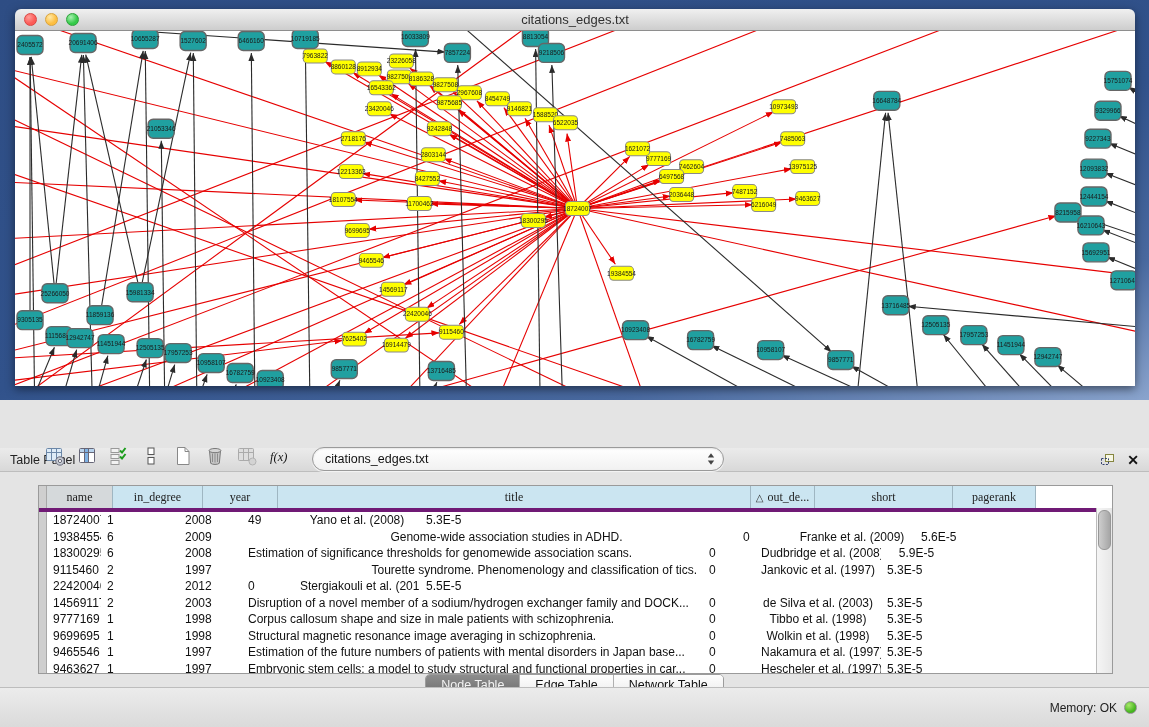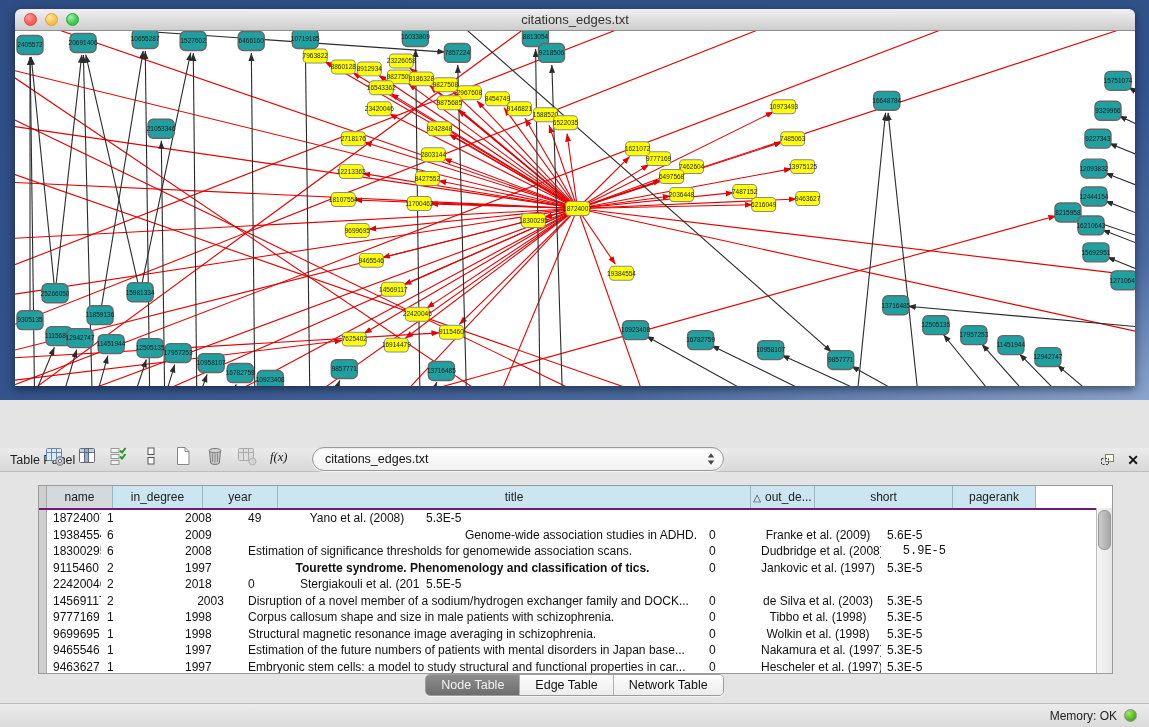--- a/index.html
+++ b/index.html
@@ -29,41 +29,41 @@
   .close-x{font-size:14px;font-weight:bold;color:#111;line-height:1;}
   .toolbar{position:absolute;left:42px;top:42px;height:34px;display:flex;align-items:center;gap:6px;}
   .tbtn{width:26px;height:28px;display:flex;align-items:flex-start;justify-content:center;border-radius:4px;}
   .combo{margin-left:14px;width:390px;height:22px;border:1px solid #9a9a9a;border-radius:12px;
       background:linear-gradient(#ffffff,#f1f1f1);display:flex;align-items:center;padding:0 8px 0 12px;
       font-size:12.5px;color:#111;box-shadow:0 1px 1px rgba(255,255,255,.9), inset 0 1px 2px rgba(0,0,0,.10);}
   .combo .cv{flex:1;}
   
   .tablewrap{position:absolute;left:38px;top:85px;width:1075px;height:189px;background:#fff;
       border:1px solid #9a9a9a;box-sizing:border-box;overflow:hidden;}
-  .thead{display:flex;height:22px;font-size:12px;color:#222;border-bottom:2px solid #701a75;}
+  .thead{display:flex;height:22px;font-size:12px;color:#222;border-bottom:4px solid #701a75;font-family:Liberation Serif, serif;}
   .hcell{box-sizing:border-box;border-right:1px solid #9fb6c2;background:#cbe5f1;
       display:flex;align-items:center;justify-content:center;overflow:hidden;white-space:nowrap;}
   .hcell.gray{background:#d5d9db;}
   .hcell .sort{margin-right:4px;font-size:10px;color:#333;}
   .rowhead{width:8px;background:#cfcfcf;border-right:1px solid #a8a8a8;box-sizing:border-box;flex:none;}
   .hfill{flex:1;background:#fff;}
   .trow{display:flex;height:16.5px;line-height:16.5px;font-size:12px;color:#101010;}
   .tcell{box-sizing:border-box;padding:0 6px;white-space:nowrap;overflow:hidden;}
   .vscroll{position:absolute;right:0;top:22px;bottom:0;width:15px;
       background:linear-gradient(90deg,#f5f5f5,#e7e7e7);border-left:1px solid #bbb;}
   .vthumb{position:absolute;top:2px;left:1px;width:11px;height:38px;border-radius:6px;
       background:linear-gradient(90deg,#cdcdcd,#a6a6a6);border:1px solid #979797;}
   
   .tabsrow{position:absolute;top:274px;left:0;width:100%;display:flex;justify-content:center;}
   .seg{display:flex;border:1px solid #9c9c9c;border-radius:5px;overflow:hidden;height:20px;line-height:20px;
       font-size:12.5px;box-shadow:0 1px 0 rgba(255,255,255,.7);}
   .tab{padding:0 15px;background:linear-gradient(#fefefe,#ececec);color:#111;border-right:1px solid #b0b0b0;}
   .tab:last-child{border-right:none;}
   .tab.active{background:linear-gradient(#8d8d8d,#6e6e6e);color:#f3f3f3;}
-  .statusbar{position:absolute;bottom:0;left:0;width:100%;height:24px;
+  .statusbar{position:absolute;bottom:0;left:0;width:100%;height:40px;
       background:linear-gradient(#ececec,#dadada);border-top:1px solid #bdbdbd;box-sizing:border-box;
       display:flex;align-items:center;justify-content:flex-end;padding-right:12px;gap:7px;font-size:12px;color:#222;}
   .memdot{width:13px;height:13px;border-radius:50%;border:1px solid #8f8f8f;box-sizing:border-box;
       background:radial-gradient(circle at 35% 30%,#a8e86a,#44b51e 65%);}
 </style>
 </head>
 <body>
 
 <div class="root">
 
@@ -498,59 +498,59 @@
             <div class="tcell" style="width: 63px; text-align: left;">2008</div>
             <div class="tcell" style="width: 52px; text-align: left;">49</div>
             <div class="tcell" style="width: 126px; text-align: center;">Yano et al. (2008)</div>
             <div class="tcell" style="width: 71px; text-align: left;">5.3E-5</div>
           </div>
           <div class="trow">
             <div class="rowhead"></div>
             <div class="tcell" style="width: 54px; text-align: left;">19384554</div>
             <div class="tcell" style="width: 78px; text-align: left;">6</div>
             <div class="tcell" style="width: 63px; text-align: left;">2009</div>
-            <div class="tcell" style="width: 461px; text-align: right;">Genome-wide association studies in ADHD.</div>
+            <div class="tcell" style="width: 461px; text-align: center; margin-left: 34px;">Genome-wide association studies in ADHD.</div>
             <div class="tcell" style="width: 52px; text-align: left;">0</div>
             <div class="tcell" style="width: 126px; text-align: center;">Franke et al. (2009)</div>
             <div class="tcell" style="width: 71px; text-align: left;">5.6E-5</div>
           </div>
           <div class="trow">
             <div class="rowhead"></div>
             <div class="tcell" style="width: 54px; text-align: left;">18300295</div>
             <div class="tcell" style="width: 78px; text-align: left;">6</div>
             <div class="tcell" style="width: 63px; text-align: left;">2008</div>
             <div class="tcell" style="width: 461px; text-align: left;">Estimation of significance thresholds for genomewide association scans.</div>
             <div class="tcell" style="width: 52px; text-align: left;">0</div>
             <div class="tcell" style="width: 126px; text-align: center;">Dudbridge et al. (2008)</div>
-            <div class="tcell" style="width: 71px; text-align: right; font-family: Liberation Mono, monospace;">5.9E-5</div>
+            <div class="tcell" style="width: 71px; text-align: center;">5.9E-5</div>
           </div>
           <div class="trow">
             <div class="rowhead"></div>
             <div class="tcell" style="width: 54px; text-align: left;">9115460</div>
             <div class="tcell" style="width: 78px; text-align: left;">2</div>
             <div class="tcell" style="width: 63px; text-align: left;">1997</div>
-            <div class="tcell" style="width: 461px; text-align: center; font-weight: bold;">Tourette syndrome. Phenomenology and classification of tics.</div>
+            <div class="tcell" style="width: 461px; text-align: right;">Tourette syndrome. Phenomenology and classification of tics.</div>
             <div class="tcell" style="width: 52px; text-align: left;">0</div>
             <div class="tcell" style="width: 126px; text-align: center;">Jankovic et al. (1997)</div>
             <div class="tcell" style="width: 71px; text-align: left;">5.3E-5</div>
           </div>
           <div class="trow">
             <div class="rowhead"></div>
             <div class="tcell" style="width: 54px; text-align: left;">22420046</div>
             <div class="tcell" style="width: 78px; text-align: left;">2</div>
-            <div class="tcell" style="width: 63px; text-align: left;">2018</div>
+            <div class="tcell" style="width: 63px; text-align: left;">2012</div>
             <div class="tcell" style="width: 52px; text-align: left;">0</div>
             <div class="tcell" style="width: 126px; text-align: center;">Stergiakouli et al. (2012)</div>
             <div class="tcell" style="width: 71px; text-align: left;">5.5E-5</div>
           </div>
           <div class="trow">
             <div class="rowhead"></div>
             <div class="tcell" style="width: 54px; text-align: left;">14569117</div>
             <div class="tcell" style="width: 78px; text-align: left;">2</div>
-            <div class="tcell" style="width: 63px; text-align: center;">2003</div>
+            <div class="tcell" style="width: 63px; text-align: left;">2003</div>
             <div class="tcell" style="width: 461px; text-align: left;">Disruption of a novel member of a sodium/hydrogen exchanger family and DOCK...</div>
             <div class="tcell" style="width: 52px; text-align: left;">0</div>
             <div class="tcell" style="width: 126px; text-align: center;">de Silva et al. (2003)</div>
             <div class="tcell" style="width: 71px; text-align: left;">5.3E-5</div>
           </div>
           <div class="trow">
             <div class="rowhead"></div>
             <div class="tcell" style="width: 54px; text-align: left;">9777169</div>
             <div class="tcell" style="width: 78px; text-align: left;">1</div>
             <div class="tcell" style="width: 63px; text-align: left;">1998</div>

